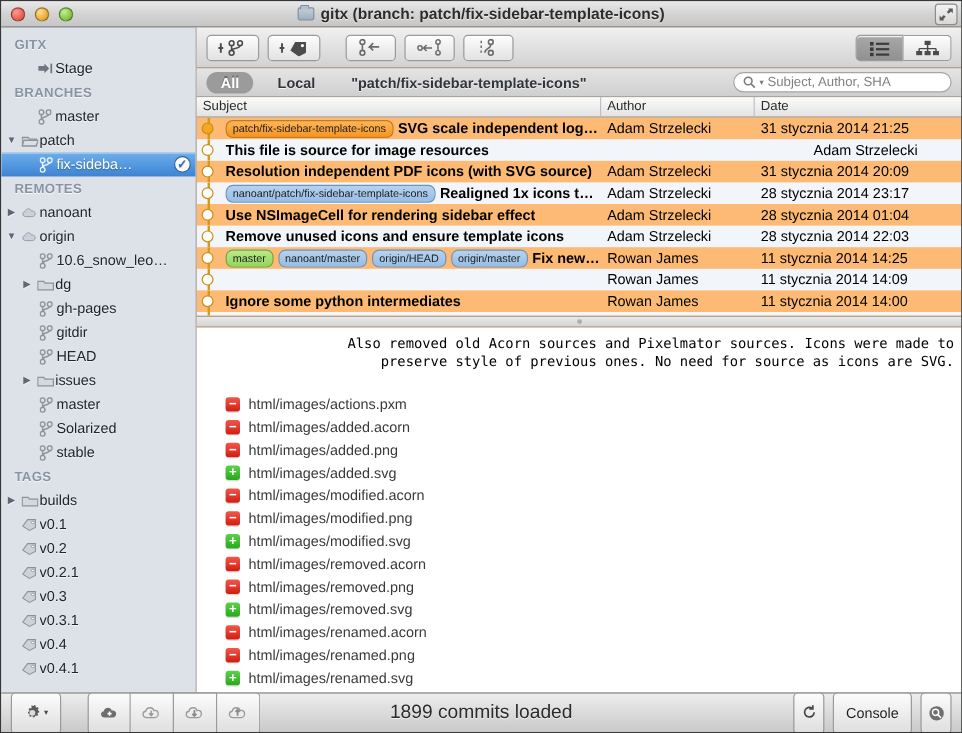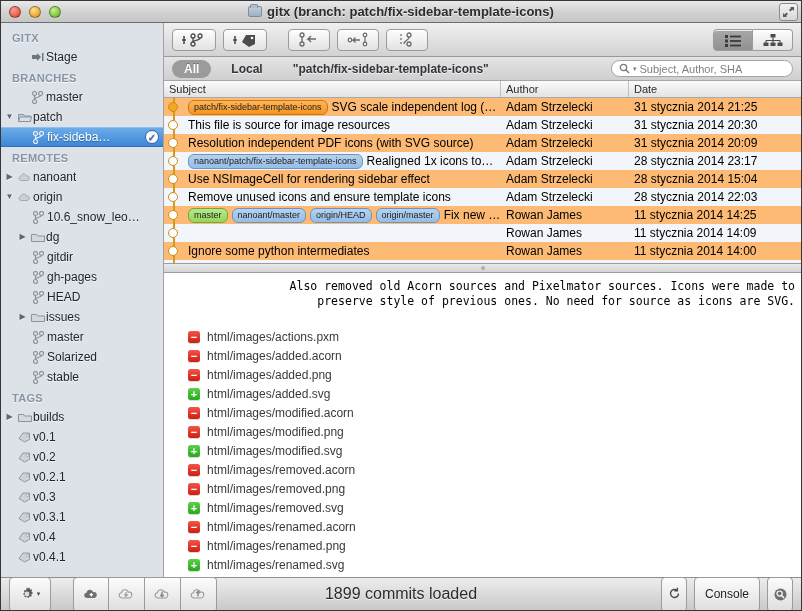--- a/index.html
+++ b/index.html
@@ -158,21 +158,21 @@
   .crow:nth-child(even) { background: #f2f5f9; }
   .crow .c-subject { display: flex; align-items: center; gap: 4px; padding-left: 0; overflow: hidden; white-space: nowrap; }
   .crow .c-author, .crow .c-date { padding-left: 5px; white-space: nowrap; overflow: hidden; }
   .graph { width: 20px; flex: 0 0 20px; position: relative; height: 18px; }
   .graph .line { position: absolute; left: 9px; top: 0; width: 2px; height: 18px; background: #d59a1a; }
   .graph .dot {
     position: absolute; left: 4px; top: 4px; width: 10px; height: 10px;
     border-radius: 50%; border: 1.6px solid #c98f16; background: #fff; box-sizing: border-box;
   }
   .graph .dot.filled { background: #f5a623; }
-  .ctext { overflow: hidden; text-overflow: ellipsis; white-space: nowrap; }
+  .ctext { overflow: hidden; text-overflow: ellipsis; white-space: nowrap; font-weight: bold; }
   .ref {
     font-size: 9px; line-height: 11px; padding: 1px 5px; border-radius: 6px;
     border: 1px solid rgba(0,0,0,.35); white-space: nowrap; color: #222;
   }
   .ref.orange { background: linear-gradient(to bottom,#ffb558,#f59521); border-color:#c9791a; }
   .ref.blue   { background: linear-gradient(to bottom,#b6d2ef,#95bde6); border-color:#6d94bf; }
   .ref.green  { background: linear-gradient(to bottom,#b9e888,#94d65c); border-color:#6fa93f; }
 
   .splitter {
     height: 10px; flex: 0 0 10px;
@@ -338,32 +338,32 @@
       </div>
       <div class="sb-row ind-2">
         <span class="sb-ico">
           <svg width="11" height="13" viewBox="0 0 11 13">
               <circle cx="2.5" cy="2.5" r="2" fill="none" stroke="#8a929c" stroke-width="1.2"></circle>
               <circle cx="8.5" cy="2.5" r="2" fill="none" stroke="#8a929c" stroke-width="1.2"></circle>
               <circle cx="2.5" cy="10.5" r="2" fill="none" stroke="#8a929c" stroke-width="1.2"></circle>
               <path d="M2.5 4.5v4M8.5 4.5c0 2-6 1.5-6 4" stroke="#8a929c" stroke-width="1.2" fill="none"></path>
             </svg>
         </span>
-        <span class="sb-label">gitdir</span>
+        <span class="sb-label">gh-pages</span>
       </div>
       <div class="sb-row ind-2">
         <span class="sb-ico">
           <svg width="11" height="13" viewBox="0 0 11 13">
               <circle cx="2.5" cy="2.5" r="2" fill="none" stroke="#8a929c" stroke-width="1.2"></circle>
               <circle cx="8.5" cy="2.5" r="2" fill="none" stroke="#8a929c" stroke-width="1.2"></circle>
               <circle cx="2.5" cy="10.5" r="2" fill="none" stroke="#8a929c" stroke-width="1.2"></circle>
               <path d="M2.5 4.5v4M8.5 4.5c0 2-6 1.5-6 4" stroke="#8a929c" stroke-width="1.2" fill="none"></path>
             </svg>
         </span>
-        <span class="sb-label">gh-pages</span>
+        <span class="sb-label">gitdir</span>
       </div>
       <div class="sb-row ind-2">
         <span class="sb-ico">
           <svg width="11" height="13" viewBox="0 0 11 13">
               <circle cx="2.5" cy="2.5" r="2" fill="none" stroke="#8a929c" stroke-width="1.2"></circle>
               <circle cx="8.5" cy="2.5" r="2" fill="none" stroke="#8a929c" stroke-width="1.2"></circle>
               <circle cx="2.5" cy="10.5" r="2" fill="none" stroke="#8a929c" stroke-width="1.2"></circle>
               <path d="M2.5 4.5v4M8.5 4.5c0 2-6 1.5-6 4" stroke="#8a929c" stroke-width="1.2" fill="none"></path>
             </svg>
         </span>
@@ -592,21 +592,20 @@
 
         <div class="crow">
           <div class="c-subject">
             <span class="graph">
                 <span class="line"></span>
                 <span class="dot"></span>
               </span>
             <span class="ctext">This file is source for image resources</span>
           </div>
           <div class="c-author">Adam Strzelecki</div>
-          <div class="c-date">31 stycznia 2014 20:30</div>
         </div>
 
         <div class="crow">
           <div class="c-subject">
             <span class="graph">
                 <span class="line"></span>
                 <span class="dot"></span>
               </span>
             <span class="ctext">Resolution independent PDF icons (with SVG source)</span>
           </div>
@@ -629,21 +628,21 @@
 
         <div class="crow">
           <div class="c-subject">
             <span class="graph">
                 <span class="line"></span>
                 <span class="dot"></span>
               </span>
             <span class="ctext">Use NSImageCell for rendering sidebar effect</span>
           </div>
           <div class="c-author">Adam Strzelecki</div>
-          <div class="c-date">28 stycznia 2014 15:04</div>
+          <div class="c-date">28 stycznia 2014 01:04</div>
         </div>
 
         <div class="crow">
           <div class="c-subject">
             <span class="graph">
                 <span class="line"></span>
                 <span class="dot"></span>
               </span>
             <span class="ctext">Remove unused icons and ensure template icons</span>
           </div>

